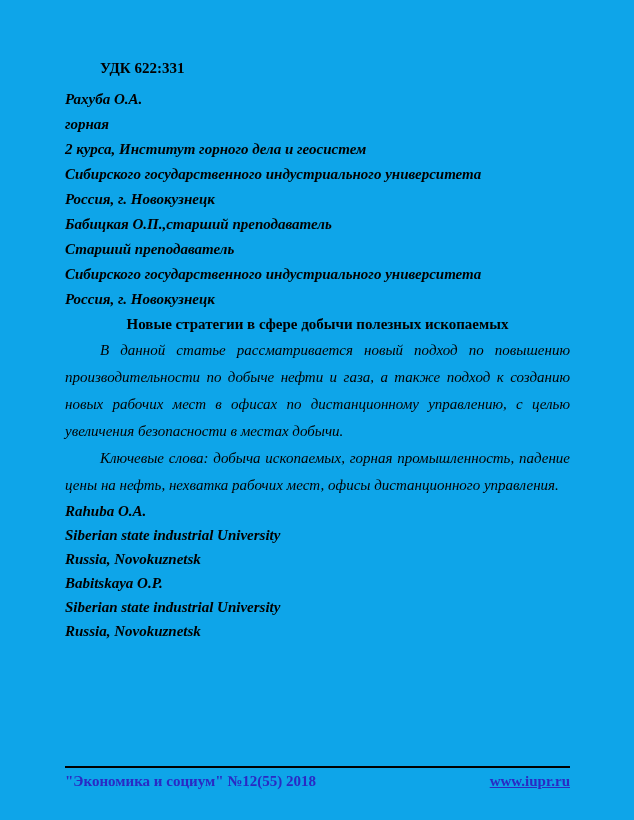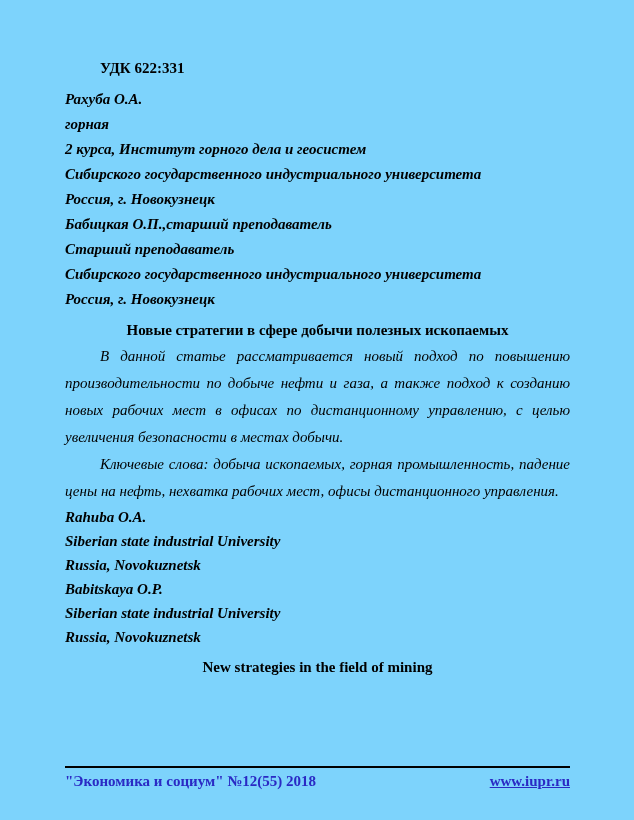--- a/index.html
+++ b/index.html
@@ -1,21 +1,21 @@
 <!DOCTYPE html>
 <html><head>
 <meta charset="utf-8">
 <style>
   * { margin: 0; padding: 0; box-sizing: border-box; }
   html, body { background: #ffffff; }
   .page {
     position: relative;
     width: 634px;
     height: 820px;
-    background: #7dd3fc;
+    background: #0ea5e9;
     font-family: "Liberation Serif", serif;
     color: #000000;
     padding: 56px 64px 0 65px;
     overflow: hidden;
   }
   .udc {
     font-weight: bold;
     font-size: 15px;
     line-height: 25px;
     margin-left: 35px;
@@ -27,21 +27,20 @@
     font-size: 15px;
     line-height: 25px;
   }
   .authors-ru { margin-top: 6px; }
   .authors-en { line-height: 24px; }
   .title-ru, .title-en {
     font-weight: bold;
     text-align: center;
     font-size: 15px;
     line-height: 25px;
-    margin-top: 6px;
   }
   .para {
     font-style: italic;
     font-size: 15px;
     line-height: 27px;
     text-align: justify;
     text-indent: 35px;
   }
   .footer {
     position: absolute;
@@ -88,20 +87,19 @@
 
   <div class="authors authors-en">
     <div>Rahuba O.A.</div>
     <div>Siberian state industrial University</div>
     <div>Russia, Novokuznetsk</div>
     <div>Babitskaya O.P.</div>
     <div>Siberian state industrial University</div>
     <div>Russia, Novokuznetsk</div>
   </div>
 
-  <div class="title-en">New strategies in the field of mining</div>
 
   <div class="footer" style="color: rgb(42, 42, 196);">
     <span>"Экономика и социум" №12(55) 2018</span>
     <a class="site">www.iupr.ru</a>
   </div>
 
 </div>
 
 </body></html>

